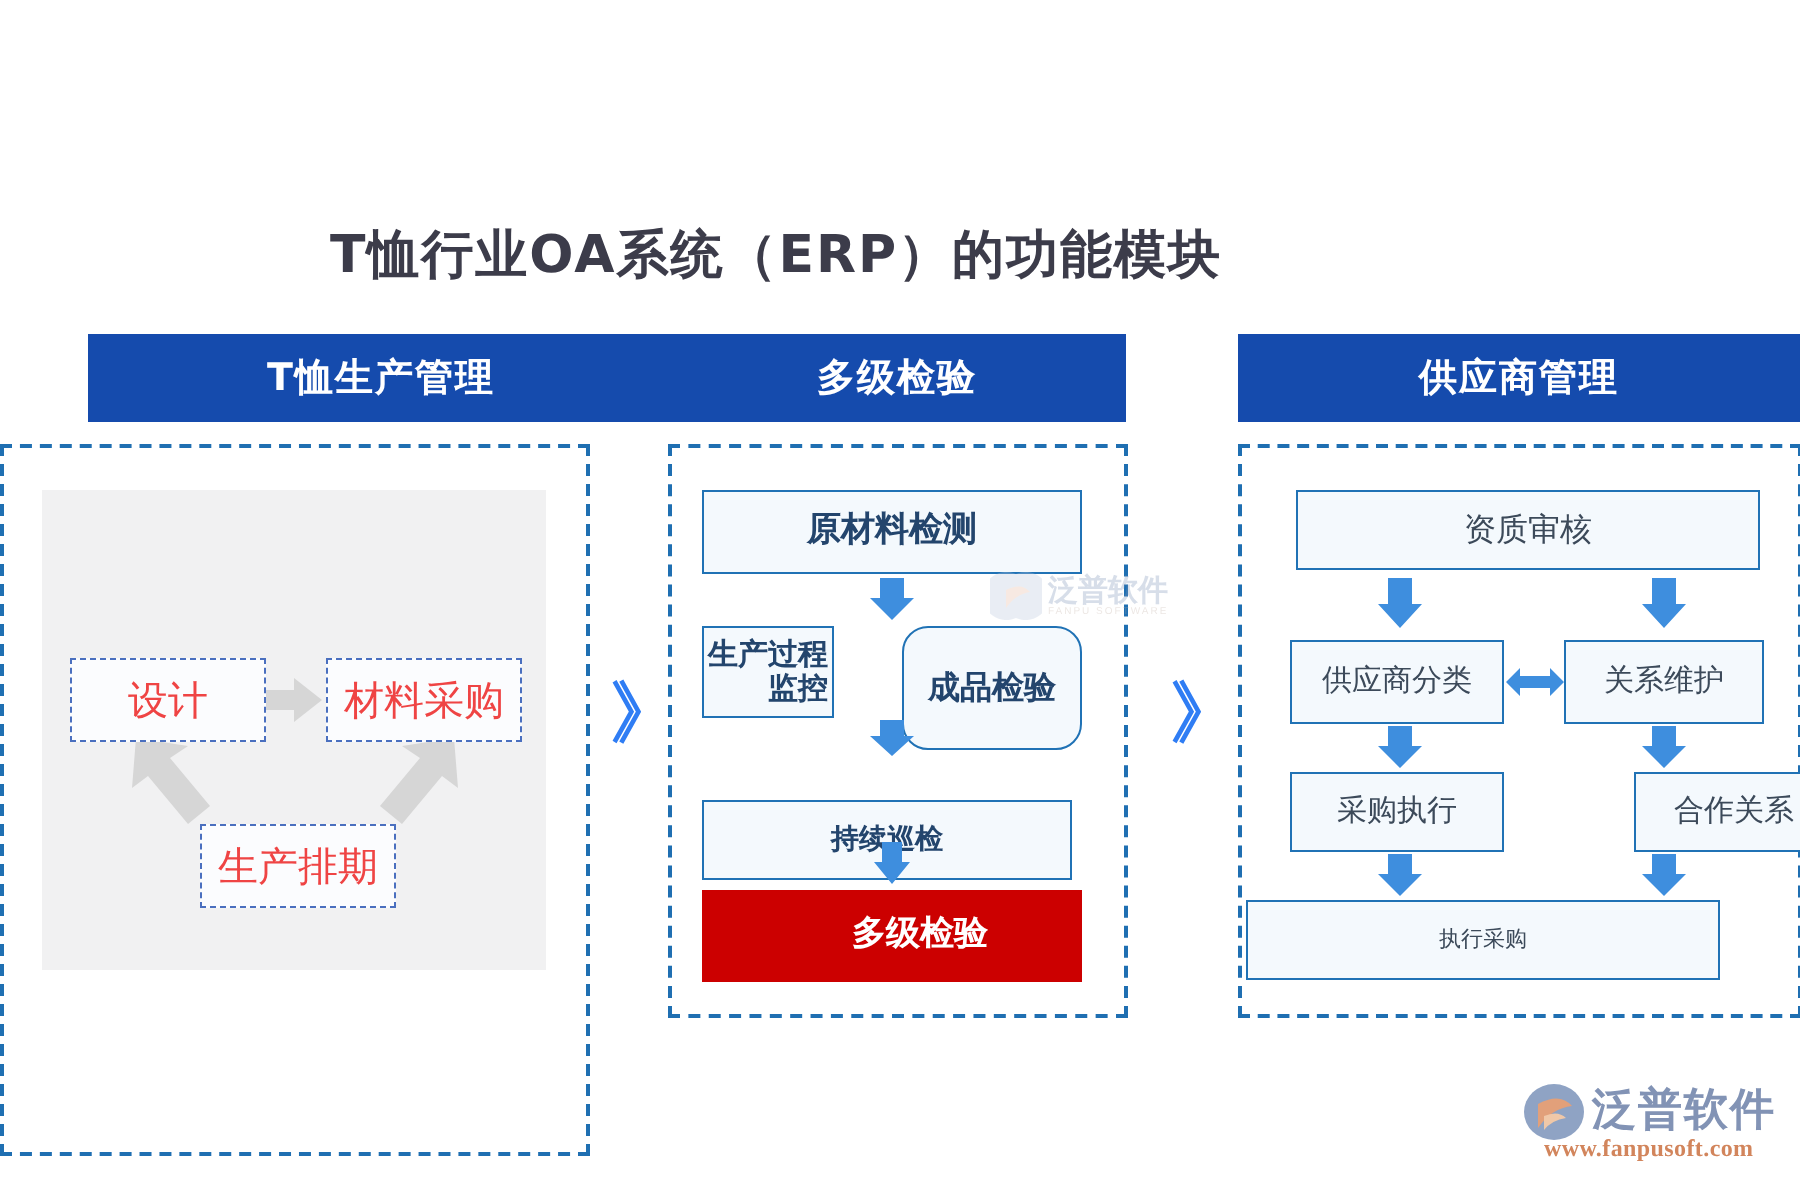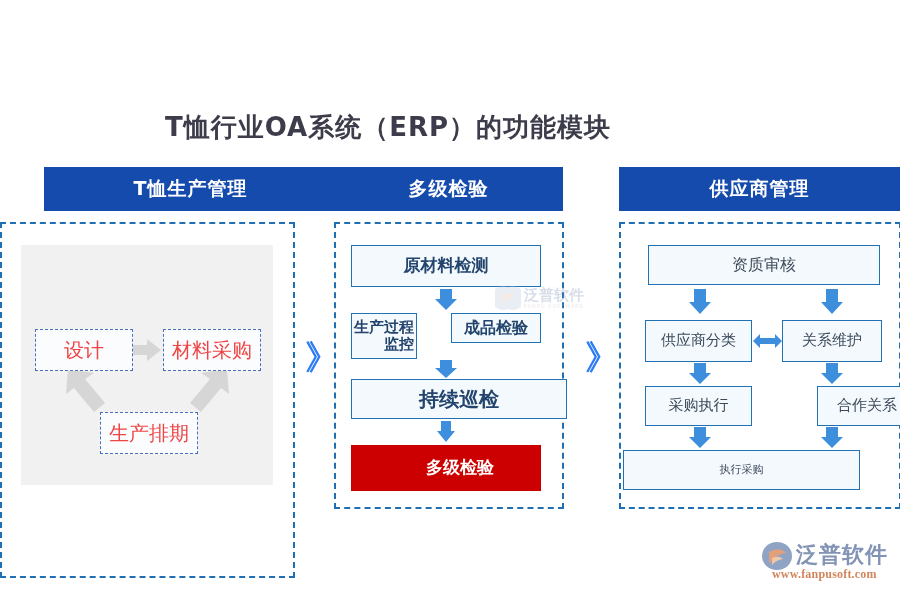--- a/index.html
+++ b/index.html
@@ -91,22 +91,22 @@
     line-height:1.15;
   }
   .fbox.bold{font-weight:bold;color:#23456d;}
   .fbox.red{
     background:#CC0000;border:none;color:#ffffff;font-weight:bold;padding-left:28px;
   }
 
   
   #c2-raw   {left:351px;top:245px;width:190px;height:42px;font-size:17px;}
   #c2-proc  {left:351px;top:313px;width:66px; height:46px;font-size:15px;}
-  #c2-fin   {left:451px;top:313px;width:90px; height:30px;font-size:16px;}
-  #c2-patrol{left:351px;top:379px;width:216px;height:40px;font-size:20px;}
+  #c2-fin   {left:451px;top:313px;width:90px; height:62px;font-size:16px;border-radius:13px;}
+  #c2-patrol{left:351px;top:400px;width:185px;height:40px;font-size:14px;}
   #c2-multi {left:351px;top:445px;width:190px;height:46px;font-size:17px;}
 
   
   #c3-qual  {left:648px;top:245px;width:232px;height:40px;font-size:16px;}
   #c3-class {left:645px;top:320px;width:107px;height:42px;font-size:15px;}
   #c3-rel   {left:782px;top:320px;width:100px;height:42px;font-size:15px;}
   #c3-exec  {left:645px;top:386px;width:107px;height:40px;font-size:15px;}
   #c3-coop  {left:782px;top:386px;width:100px;height:40px;font-size:15px;margin-left:35px;}
   #c3-final {left:623px;top:450px;width:237px;height:40px;font-size:11px;}
 

